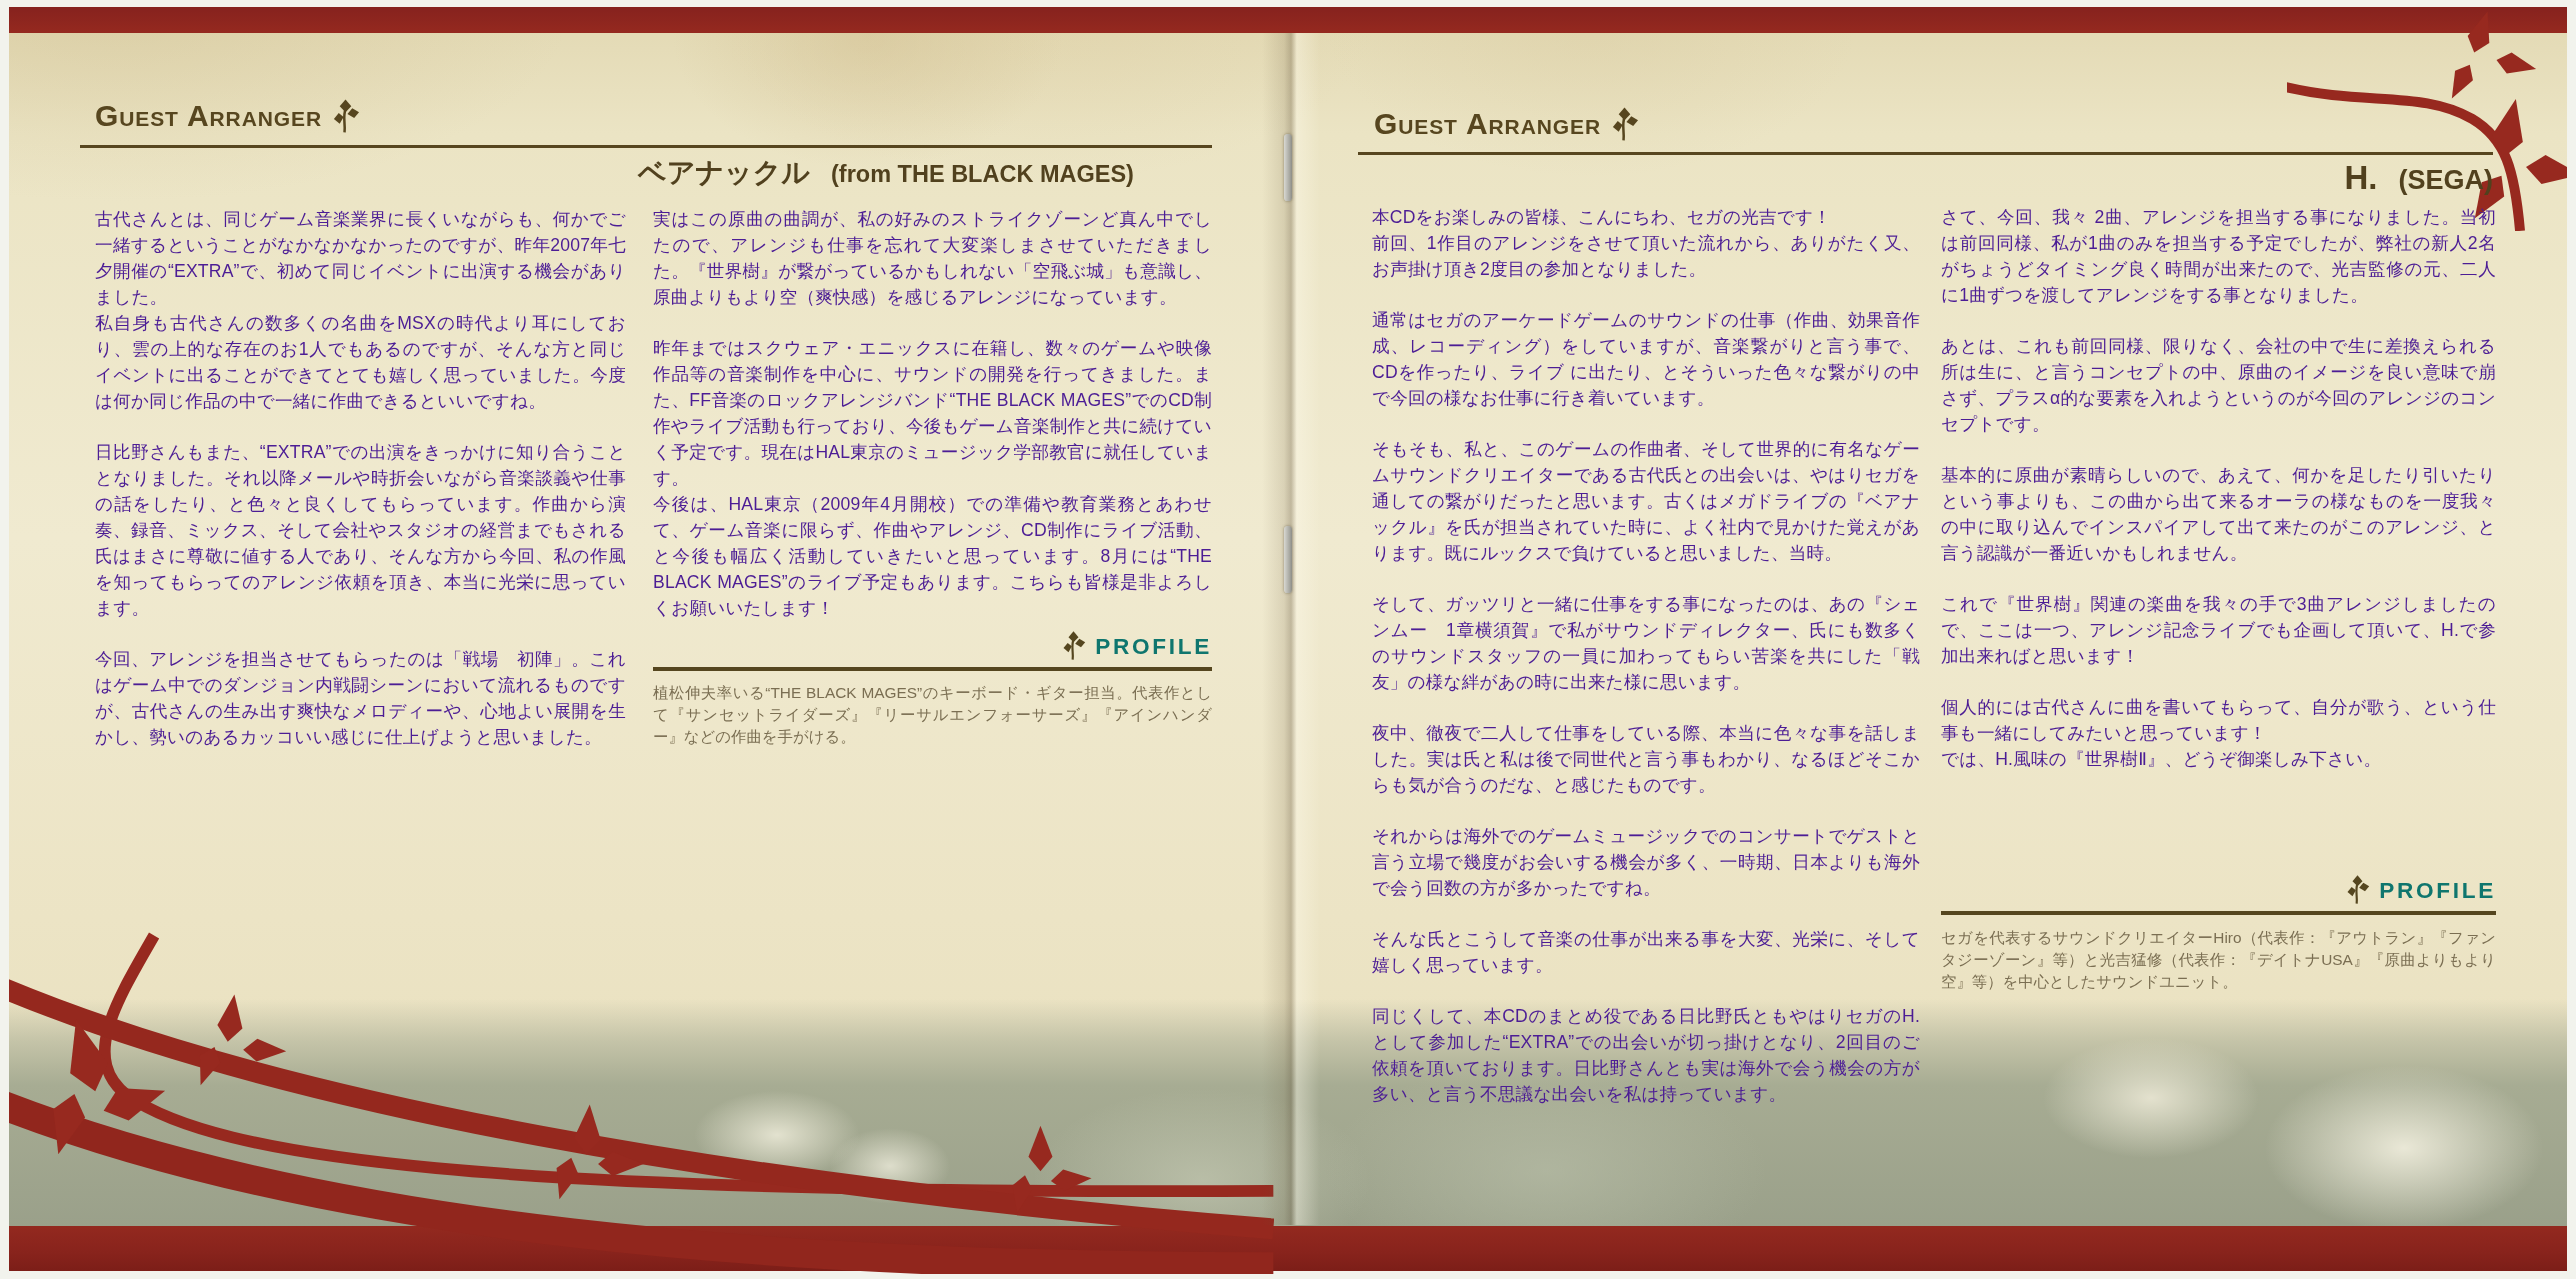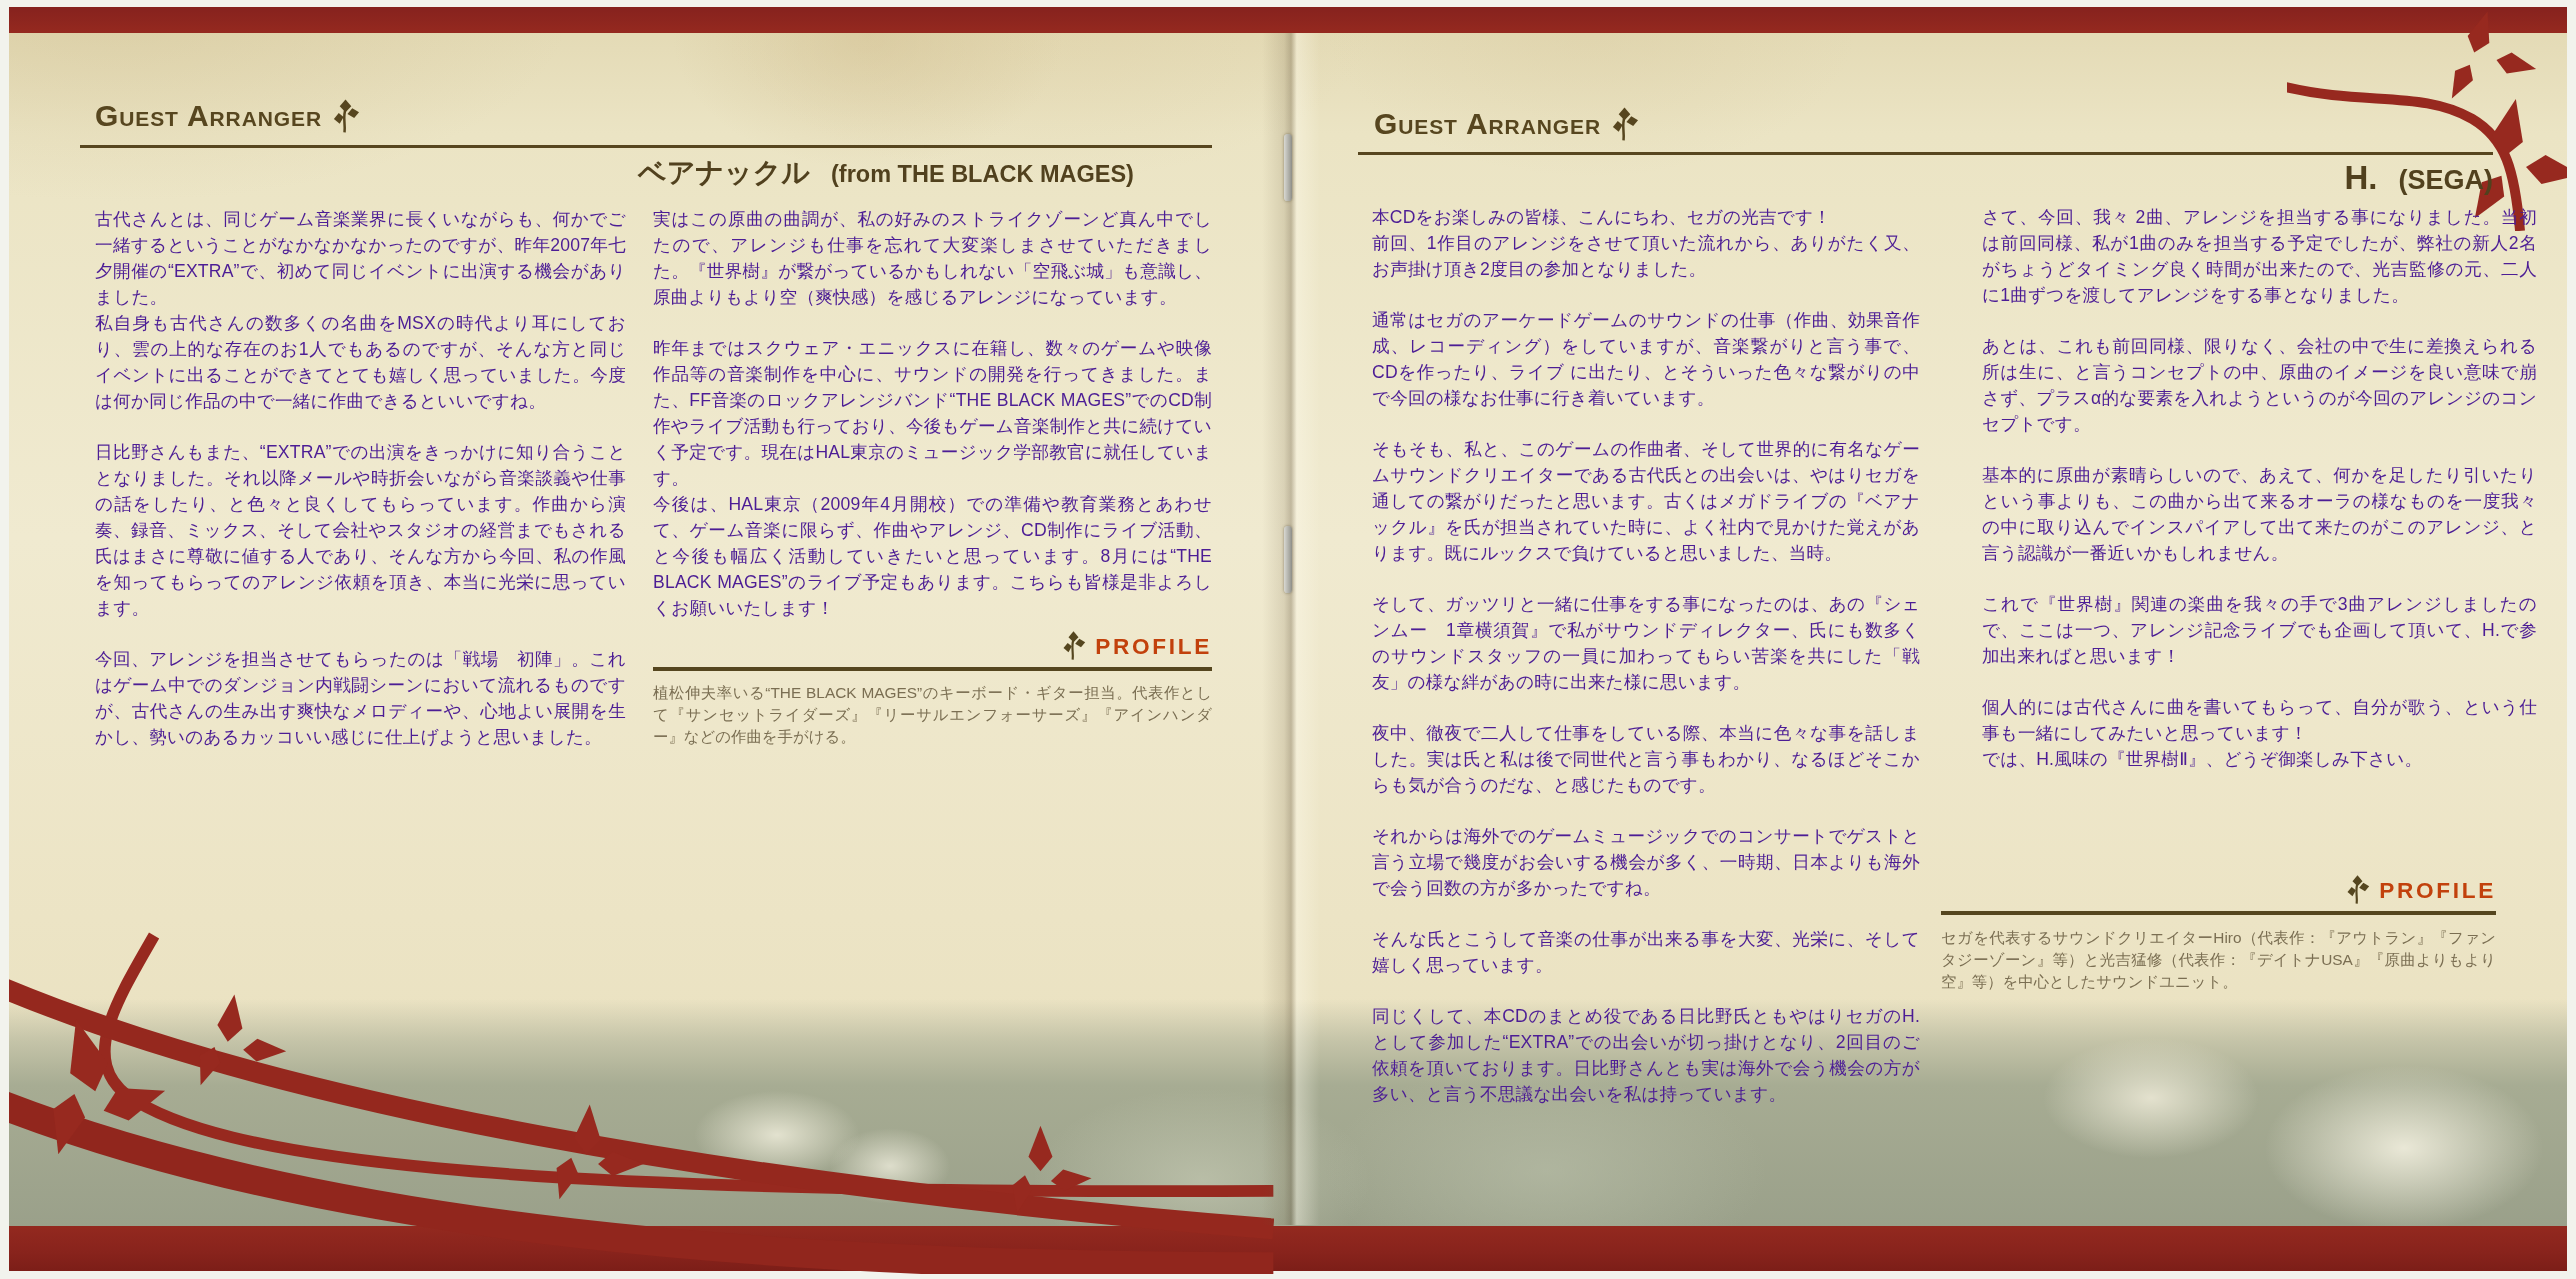--- a/index.html
+++ b/index.html
@@ -40,21 +40,21 @@
   .arranger-title{position:absolute;color:#51411e;white-space:nowrap;}
   .arranger-title .name{font-size:28px;font-weight:bold;}
   .arranger-title .aff{font-size:23.5px;font-weight:600;margin-left:17px;}
   .arranger-title.right-align{text-align:right;}
   .arranger-title.right-align .name{font-size:33px;}
   .arranger-title.right-align .aff{font-size:27px;}
   .col{position:absolute;color:#4c1d95;font-size:17.6px;line-height:26px;
     text-align:justify;letter-spacing:0.2px;}
   .col p{margin:0 0 25px 0;white-space:pre-line;}
   .profile-head{position:absolute;display:flex;justify-content:flex-end;align-items:flex-end;gap:9px;
-    font-weight:bold;font-size:22.6px;letter-spacing:2.7px;color:#c2410c;}
+    font-weight:bold;font-size:22.6px;letter-spacing:2.7px;color:#0f766e;}
   .profile-rule{position:absolute;height:3.6px;background:#55461f;}
   .profile-text{position:absolute;color:#7a6e52;font-size:15.4px;line-height:22px;text-align:justify;}
   .leaf{flex:0 0 auto;}
   .deco{position:absolute;pointer-events:none;}
 </style>
 </head>
 <body>
 
 <div class="spread">
   <div class="paper"></div>
@@ -156,21 +156,21 @@
       <p>本CDをお楽しみの皆様、こんにちわ、セガの光吉です！
 前回、1作目のアレンジをさせて頂いた流れから、ありがたく又、お声掛け頂き2度目の参加となりました。</p>
       <p>通常はセガのアーケードゲームのサウンドの仕事（作曲、効果音作成、レコーディング）をしていますが、音楽繋がりと言う事で、CDを作ったり、ライブ に出たり、とそういった色々な繋がりの中で今回の様なお仕事に行き着いています。</p>
       <p>そもそも、私と、このゲームの作曲者、そして世界的に有名なゲームサウンドクリエイターである古代氏との出会いは、やはりセガを通しての繋がりだったと思います。古くはメガドライブの『ベアナックル』を氏が担当されていた時に、よく社内で見かけた覚えがあります。既にルックスで負けていると思いました、当時。</p>
       <p>そして、ガッツリと一緒に仕事をする事になったのは、あの『シェンムー　1章横須賀』で私がサウンドディレクター、氏にも数多くのサウンドスタッフの一員に加わってもらい苦楽を共にした「戦友」の様な絆があの時に出来た様に思います。</p>
       <p>夜中、徹夜で二人して仕事をしている際、本当に色々な事を話しました。実は氏と私は後で同世代と言う事もわかり、なるほどそこからも気が合うのだな、と感じたものです。</p>
       <p>それからは海外でのゲームミュージックでのコンサートでゲストと言う立場で幾度がお会いする機会が多く、一時期、日本よりも海外で会う回数の方が多かったですね。</p>
       <p>そんな氏とこうして音楽の仕事が出来る事を大変、光栄に、そして嬉しく思っています。</p>
       <p>同じくして、本CDのまとめ役である日比野氏ともやはりセガのH.として参加した“EXTRA”での出会いが切っ掛けとなり、2回目のご依頼を頂いております。日比野さんとも実は海外で会う機会の方が多い、と言う不思議な出会いを私は持っています。</p>
     </div>
-  <div class="col" style="left:1982px;top:204px;width:555px">
+  <div class="col" style="left:1941px;top:204px;width:555px">
       <p>さて、今回、我々 2曲、アレンジを担当する事になりました。当初は前回同様、私が1曲のみを担当する予定でしたが、弊社の新人2名がちょうどタイミング良く時間が出来たので、光吉監修の元、二人に1曲ずつを渡してアレンジをする事となりました。</p>
       <p>あとは、これも前回同様、限りなく、会社の中で生に差換えられる所は生に、と言うコンセプトの中、原曲のイメージを良い意味で崩さず、プラスα的な要素を入れようというのが今回のアレンジのコンセプトです。</p>
       <p>基本的に原曲が素晴らしいので、あえて、何かを足したり引いたりという事よりも、この曲から出て来るオーラの様なものを一度我々の中に取り込んでインスパイアして出て来たのがこのアレンジ、と言う認識が一番近いかもしれません。</p>
       <p>これで『世界樹』関連の楽曲を我々の手で3曲アレンジしましたので、ここは一つ、アレンジ記念ライブでも企画して頂いて、H.で参加出来ればと思います！</p>
       <p>個人的には古代さんに曲を書いてもらって、自分が歌う、という仕事も一緒にしてみたいと思っています！
 では、H.風味の『世界樹Ⅱ』、どうぞ御楽しみ下さい。</p>
     </div>
 
   <div class="profile-head" style="left:1941px;top:875px;width:555px">
     <svg class="leaf" width="25" height="29" viewBox="0 0 30 34">

